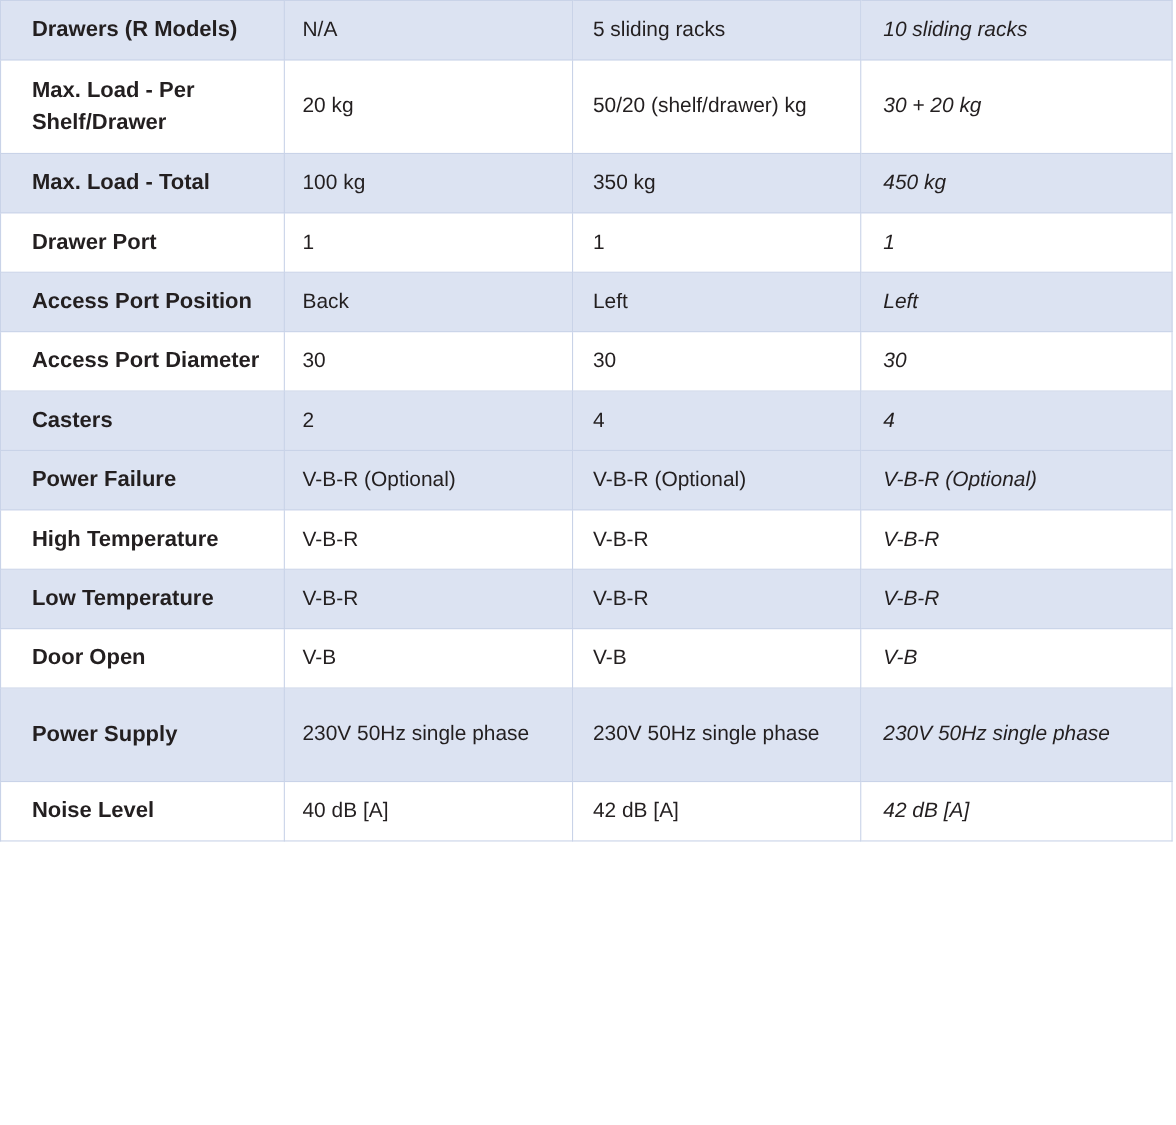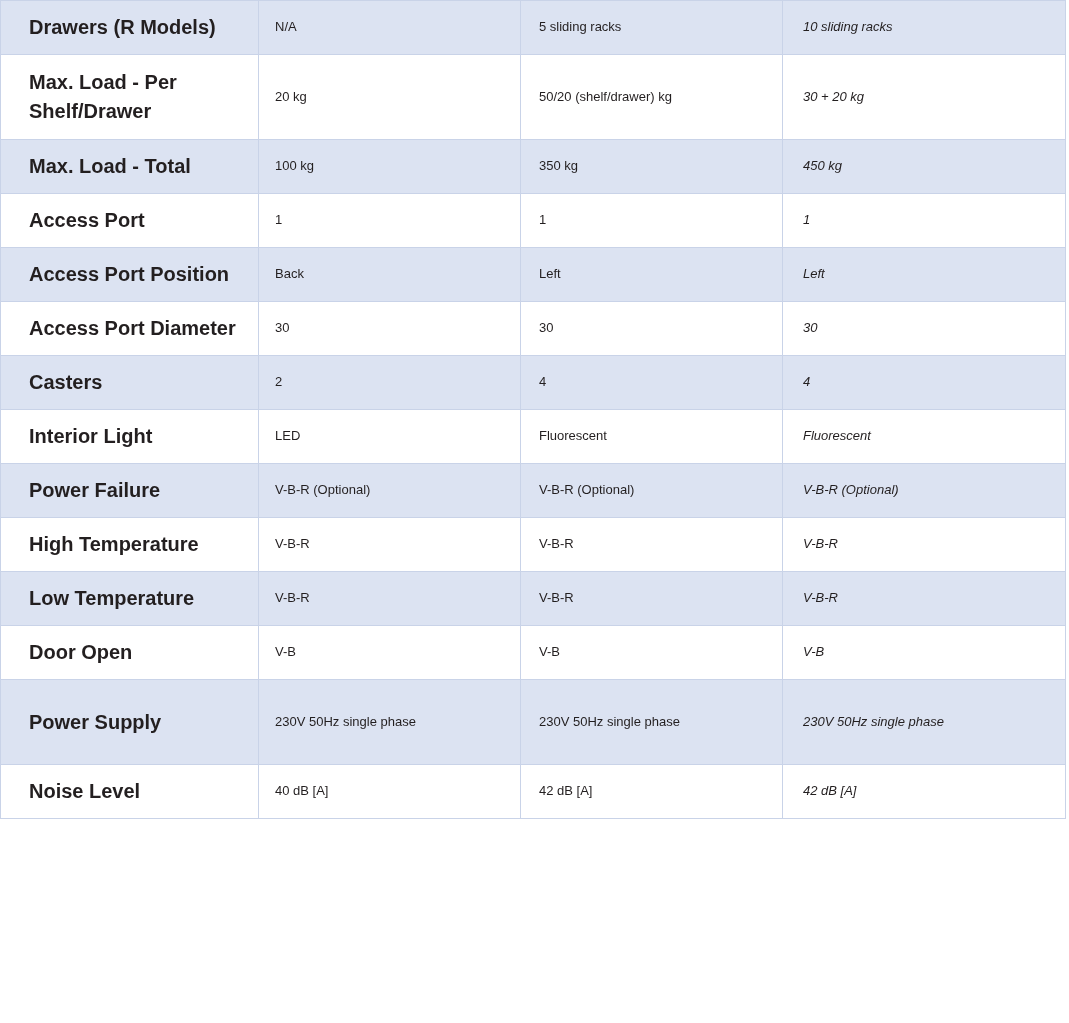--- a/index.html
+++ b/index.html
@@ -28,21 +28,21 @@
   .spec-table tr.alt td {
     background: #dce3f2;
   }
   .spec-table tr.plain td {
     background: #ffffff;
   }
   .spec-table td {
     border: 1px solid #c9d3e8;
     vertical-align: middle;
     padding: 12px 14px 12px 26px;
-    font-size: 13px;
+    font-size: 19px;
     line-height: 1.45;
   }
   .spec-table td.label {
     font-weight: bold;
     font-size: 20px;
     padding-left: 28px;
     padding-right: 10px;
   }
   .spec-table td.value {
     font-weight: normal;
@@ -77,21 +77,21 @@
       <td class="value col2">50/20 (shelf/drawer) kg</td>
       <td class="value col3">30 + 20 kg</td>
     </tr>
     <tr class="alt">
       <td class="label">Max. Load - Total</td>
       <td class="value col1">100 kg</td>
       <td class="value col2">350 kg</td>
       <td class="value col3">450 kg</td>
     </tr>
     <tr class="plain">
-      <td class="label">Access Port</td>
+      <td class="label">Drawer Port</td>
       <td class="value col1">1</td>
       <td class="value col2">1</td>
       <td class="value col3">1</td>
     </tr>
     <tr class="alt">
       <td class="label">Access Port Position</td>
       <td class="value col1">Back</td>
       <td class="value col2">Left</td>
       <td class="value col3">Left</td>
     </tr>
@@ -99,26 +99,20 @@
       <td class="label">Access Port Diameter</td>
       <td class="value col1">30</td>
       <td class="value col2">30</td>
       <td class="value col3">30</td>
     </tr>
     <tr class="alt">
       <td class="label">Casters</td>
       <td class="value col1">2</td>
       <td class="value col2">4</td>
       <td class="value col3">4</td>
-    </tr>
-    <tr class="plain">
-      <td class="label">Interior Light</td>
-      <td class="value col1">LED</td>
-      <td class="value col2">Fluorescent</td>
-      <td class="value col3">Fluorescent</td>
     </tr>
     <tr class="alt">
       <td class="label">Power Failure</td>
       <td class="value col1">V-B-R (Optional)</td>
       <td class="value col2">V-B-R (Optional)</td>
       <td class="value col3">V-B-R (Optional)</td>
     </tr>
     <tr class="plain">
       <td class="label">High Temperature</td>
       <td class="value col1">V-B-R</td>

